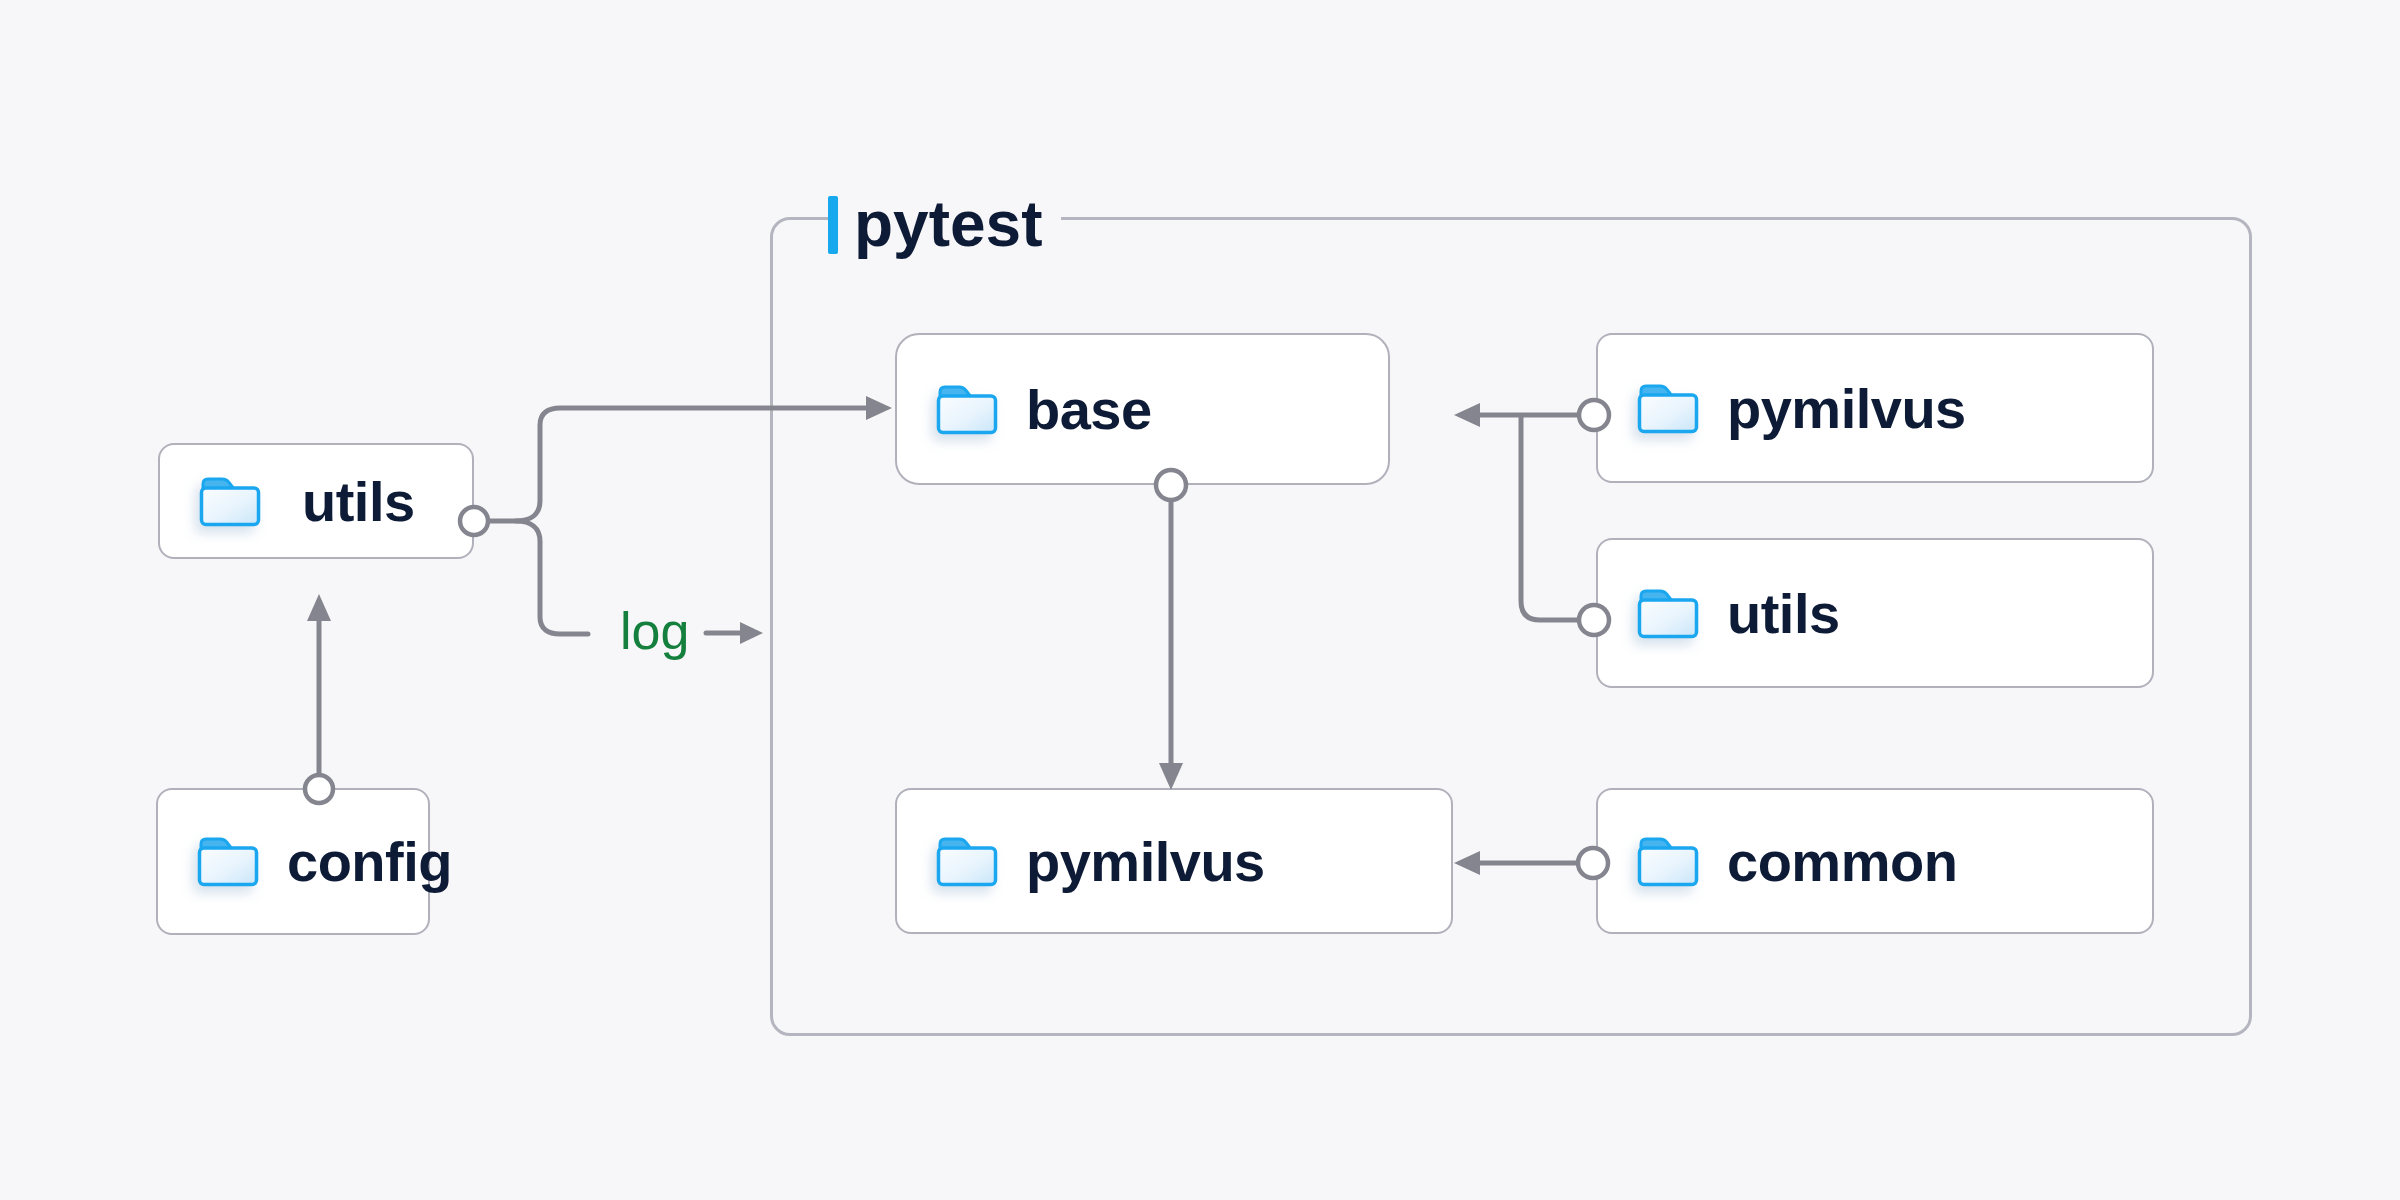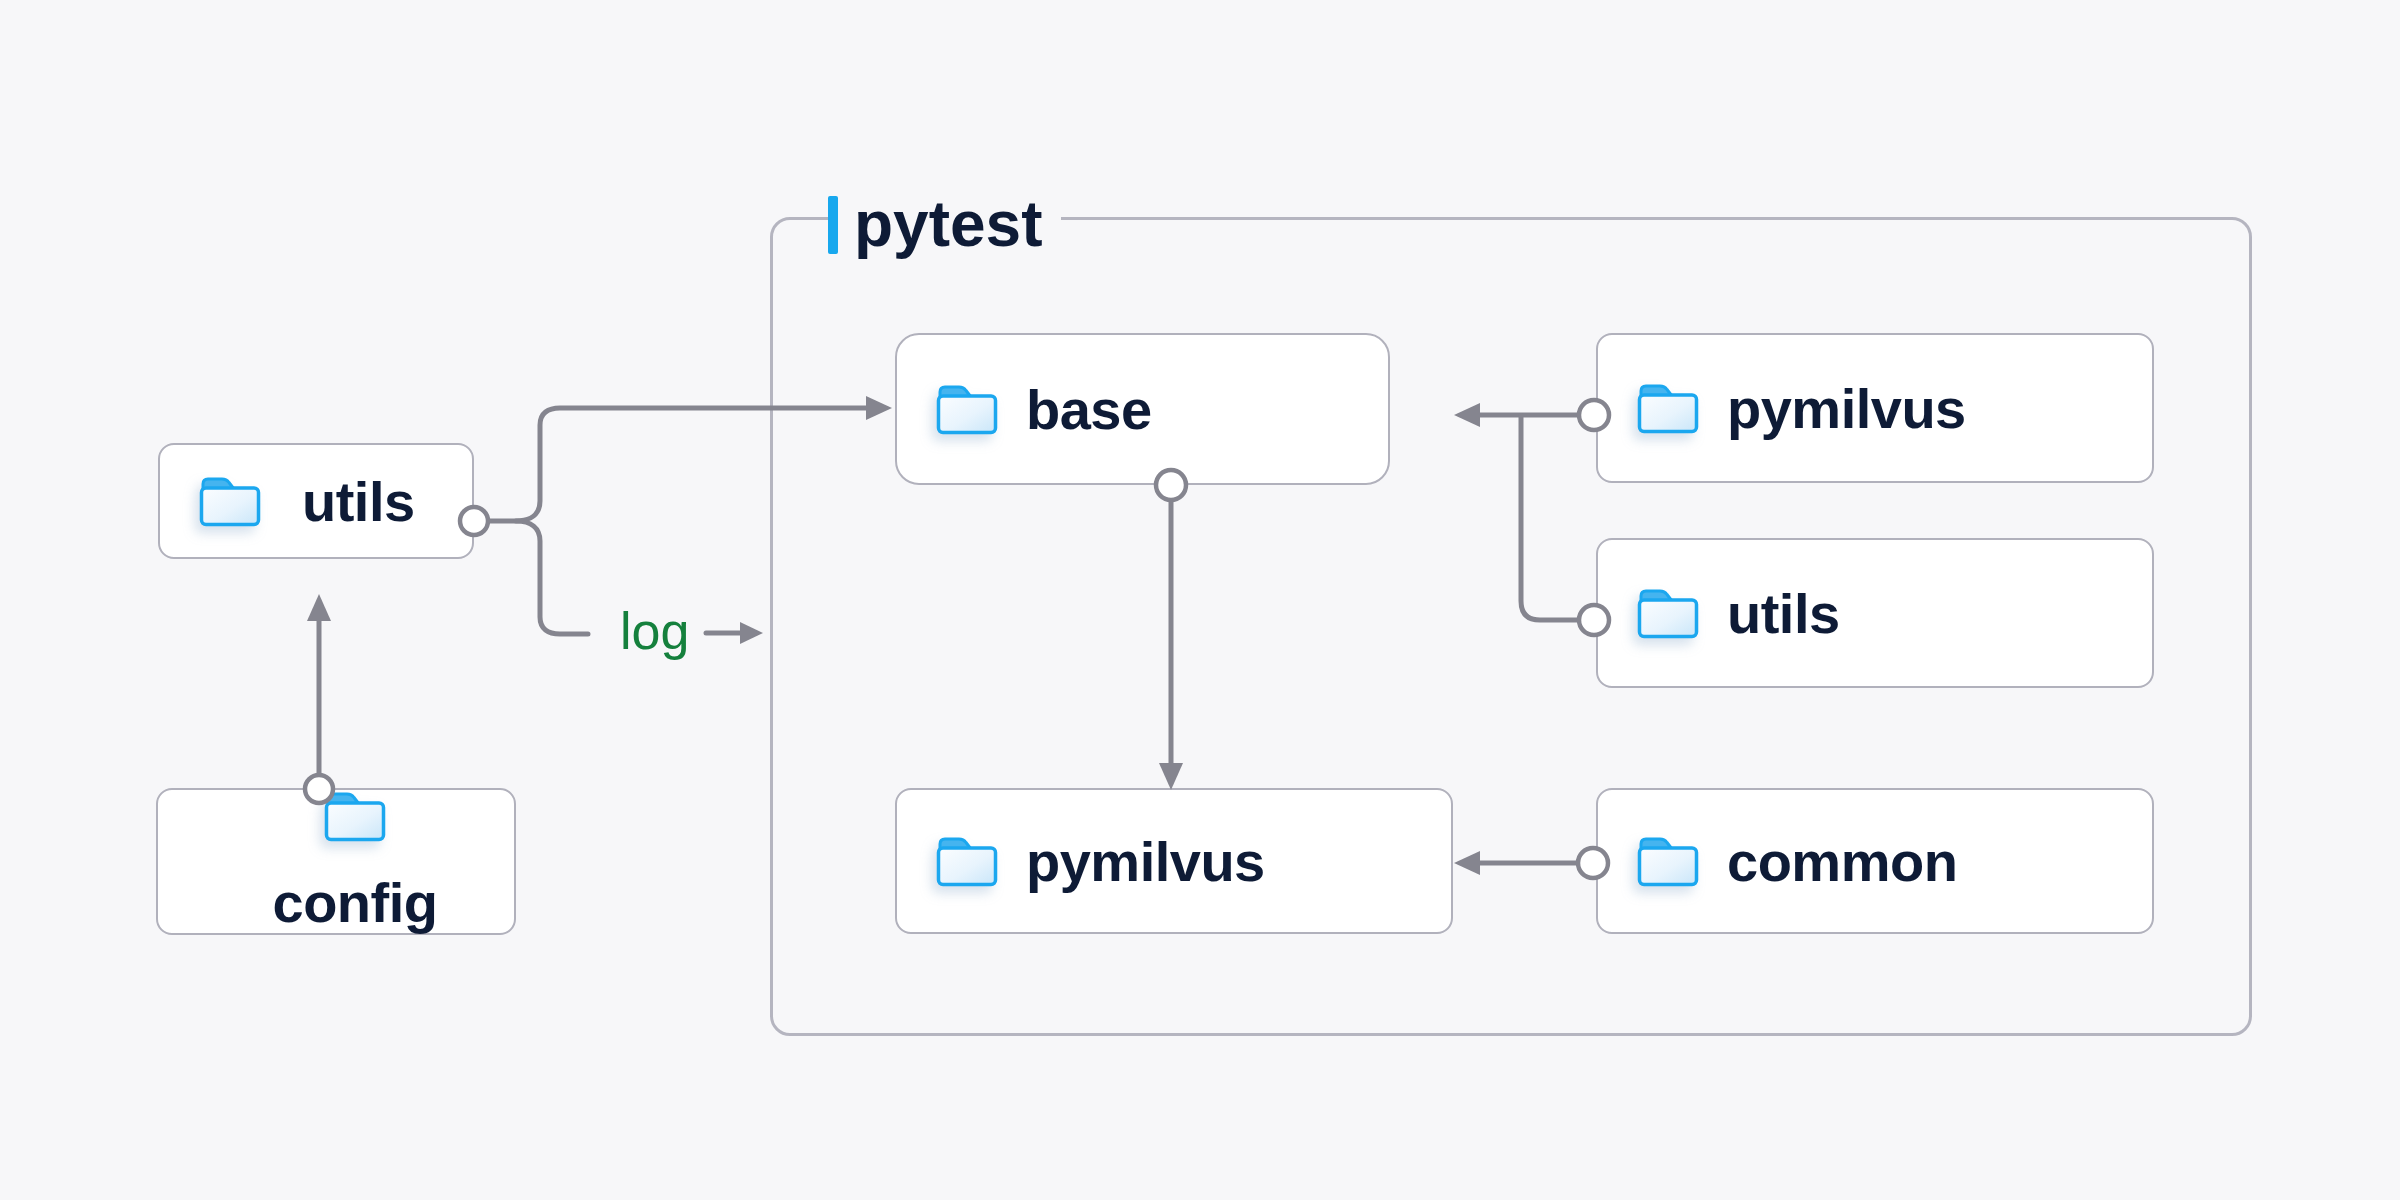--- a/index.html
+++ b/index.html
@@ -62,21 +62,21 @@
     color: #0e1b36;
     letter-spacing: -0.5px;
     white-space: nowrap;
   }
   .folder {
     flex: none;
     filter: drop-shadow(-5px 7px 6px rgba(110,150,190,0.28));
   }
 
   .n-utils     { left: 158px;  top: 443px; width: 316px; height: 116px; gap: 40px; }
-  .n-config    { left: 156px;  top: 788px; width: 360px; height: 147px; flex-direction: column; }
+  .n-config    { left: 156px;  top: 788px; width: 274px; height: 147px; }
   .n-base      { left: 895px;  top: 333px; width: 495px; height: 152px; border-radius: 24px; }
   .n-pymilvus  { left: 1596px; top: 333px; width: 558px; height: 150px; }
   .n-check     { left: 1596px; top: 538px; width: 558px; height: 150px; }
   .n-testcases { left: 895px;  top: 788px; width: 558px; height: 146px; }
   .n-common    { left: 1596px; top: 788px; width: 558px; height: 146px; }
 
   
   svg.wires {
     position: absolute;
     left: 0; top: 0;

